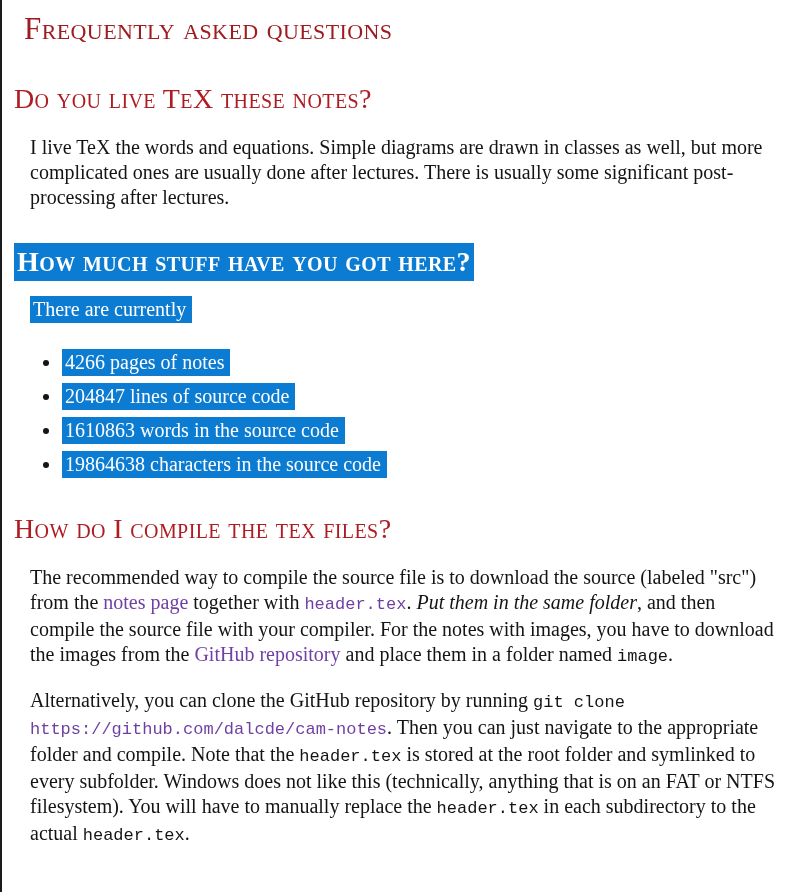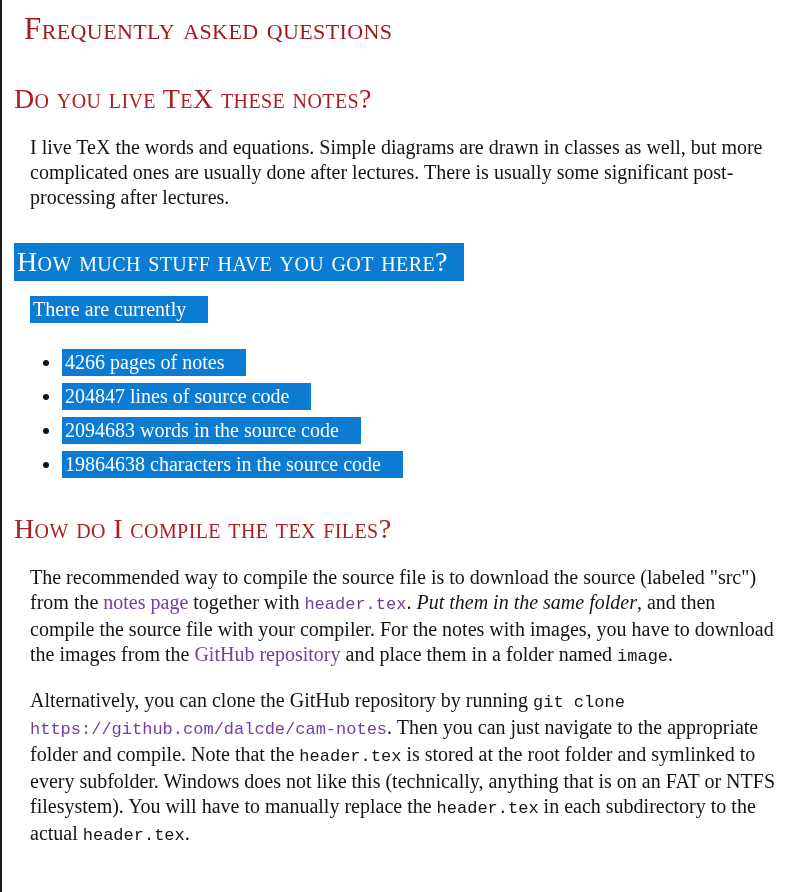--- a/index.html
+++ b/index.html
@@ -32,24 +32,24 @@
     font-weight:normal;
     letter-spacing:0.4px;
     line-height:1.2;
   }
   h1{font-size:31px;color:var(--heading-dark-red);margin:2px 10px 20px;}
   h2{font-size:28px;color:var(--heading-red);margin:35px 0 13px;}
   p{margin:19px 16px;}
   .sel{
     background:var(--selection-blue);
     color:var(--selection-text);
-    padding:2px 22px 3px 3px;
+    padding:2px 6px 3px 3px;
     box-decoration-break:clone;
   }
-  h2 .sel{padding:3px 16px 4px 3px;}
+  h2 .sel{padding:3px 3px 4px 3px;font-weight:bold;}
   ul.stats{margin:28px 0 26px;padding-left:48px;}
   ul.stats li{margin:9px 0;}
   code{
     font-family:"Liberation Mono", monospace;
     font-size:0.85em;
     letter-spacing:0;
   }
   a.link{color:var(--link-purple);text-decoration:none;cursor:pointer;}
   a.code-link{color:var(--link-purple);text-decoration:none;cursor:pointer;
     font-family:"Liberation Mono", monospace;font-size:0.85em;}
@@ -64,21 +64,21 @@
 
   <h2>Do you live TeX these notes?</h2>
   <p>I live TeX the words and equations. Simple diagrams are drawn in classes as well, but more complicated ones are usually done after lectures. There is usually some significant post-processing after lectures.</p>
 
   <h2><span class="sel">How much stuff have you got here?</span></h2>
   <p><span class="sel">There are currently</span></p>
 
   <ul class="stats">
     <li><span class="sel">4266 pages of notes</span></li>
     <li><span class="sel">204847 lines of source code</span></li>
-    <li><span class="sel">2094683 words in the source code</span></li>
+    <li><span class="sel">1610863 words in the source code</span></li>
     <li><span class="sel">19864638 characters in the source code</span></li>
   </ul>
 
   <h2>How do I compile the tex files?</h2>
 
 
   <p><span>The recommended way to compile the source file is to download the source (labeled "src") from the </span><a class="link">notes page</a><span> together with </span><a class="code-link">header.tex</a><span>. </span><em>Put them in the same folder</em><span>, and then compile the source file with your compiler. For the notes with images, you have to download the images from the </span><a class="link">GitHub repository</a><span> and place them in a folder named </span><code>image</code><span>.</span></p>
 
   <p><span>Alternatively, you can clone the GitHub repository by running </span><code>git clone </code><a class="code-link">https://github.com/dalcde/cam-notes</a><span>. Then you can just navigate to the appropriate folder and compile. Note that the </span><code>header.tex</code><span> is stored at the root folder and symlinked to every subfolder. Windows does not like this (technically, anything that is on an FAT or NTFS filesystem). You will have to manually replace the </span><code>header.tex</code><span> in each subdirectory to the actual </span><code>header.tex</code><span>.</span></p>
 

